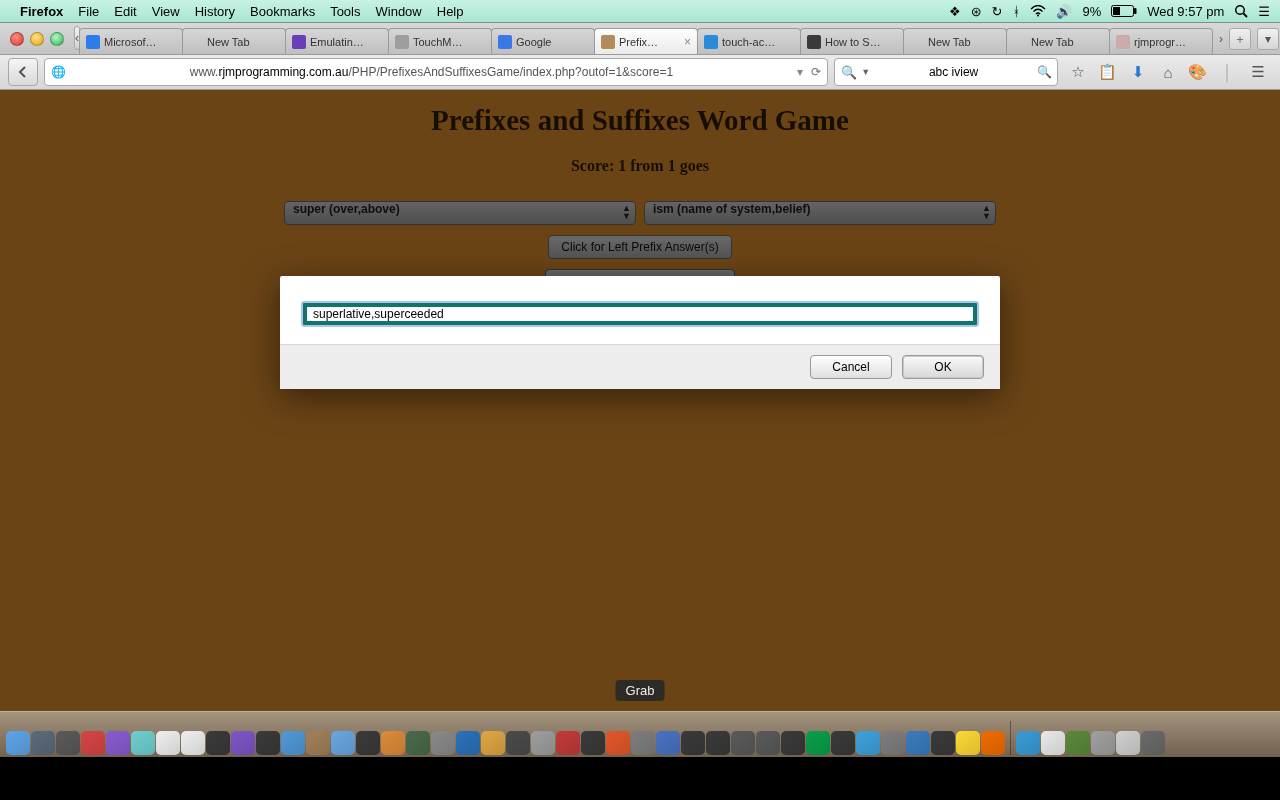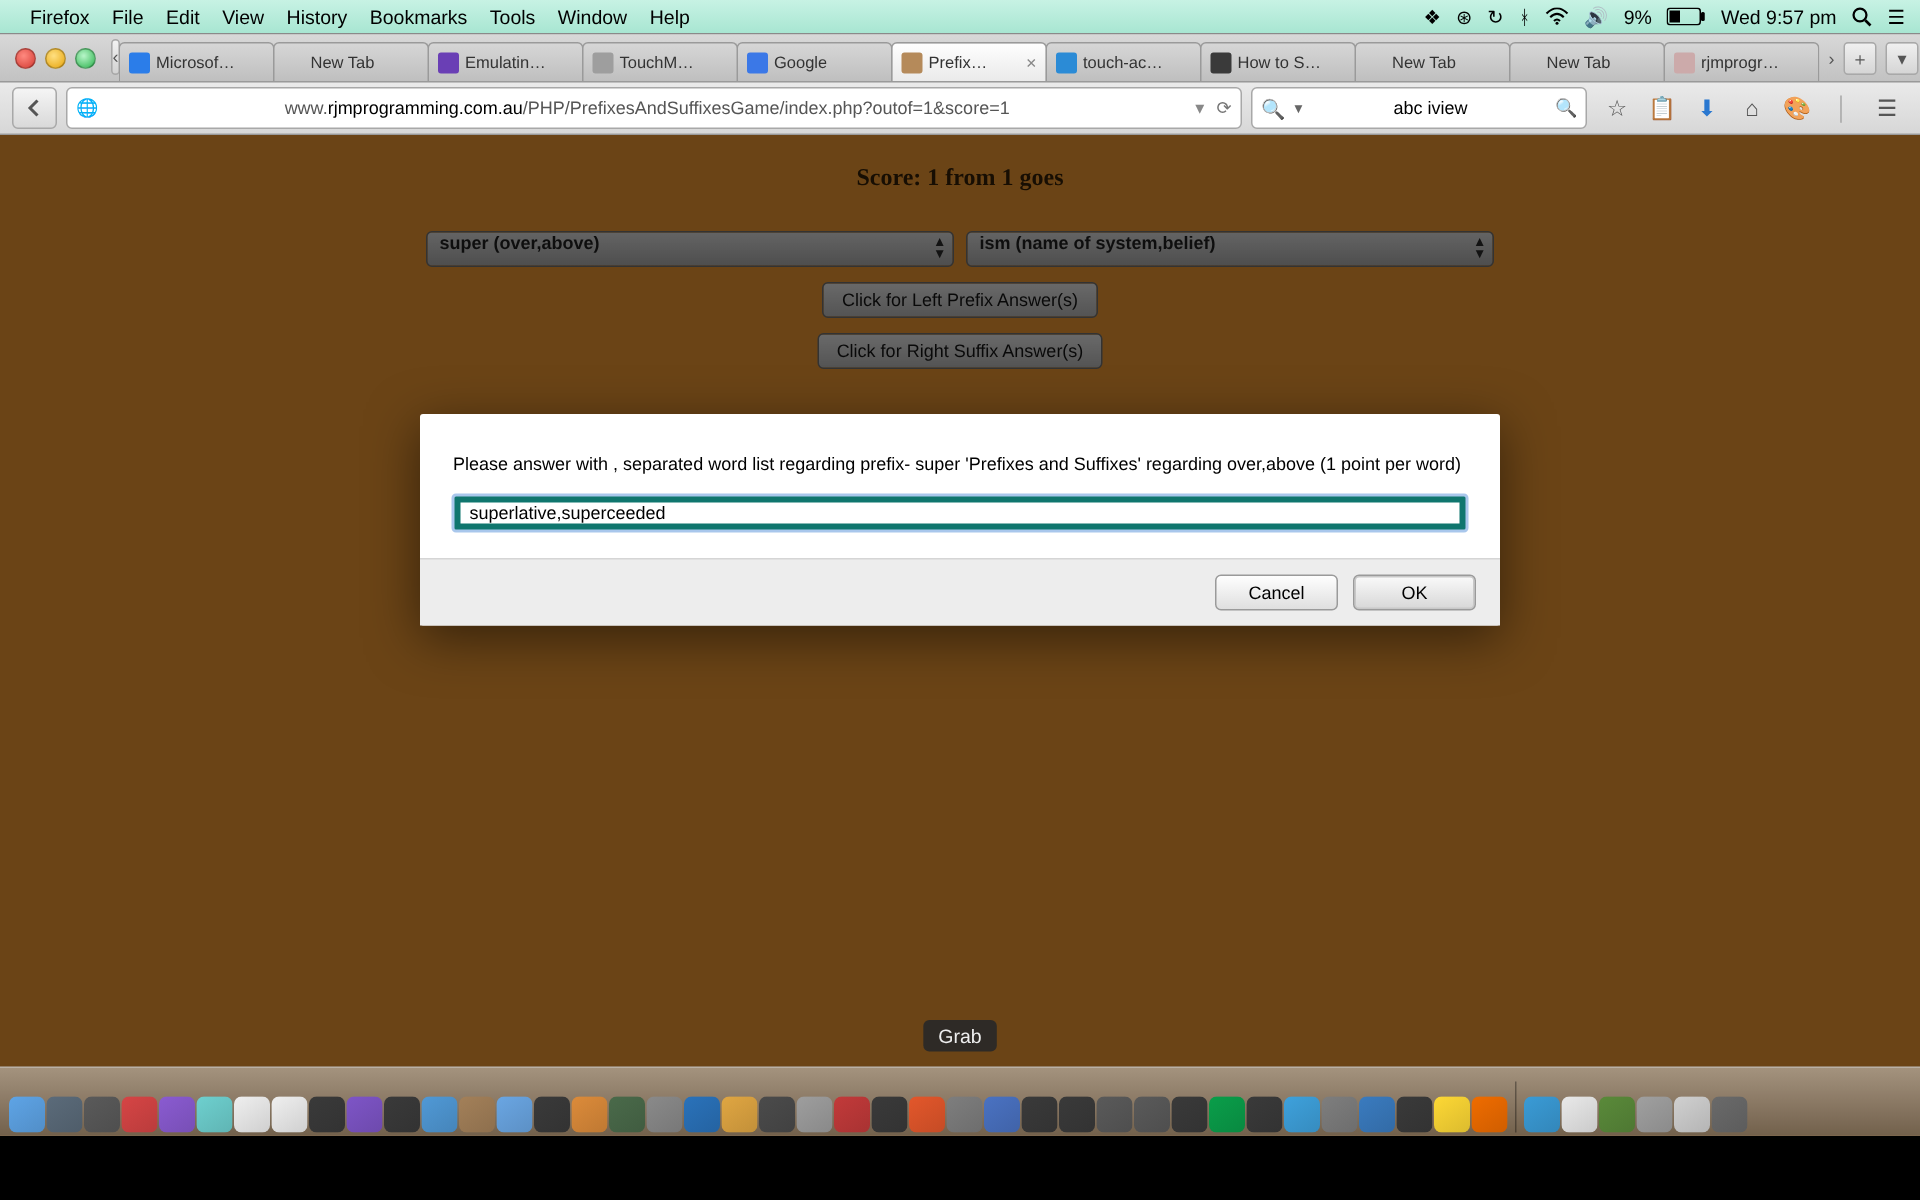--- a/index.html
+++ b/index.html
@@ -1,20 +1,20 @@
 <!DOCTYPE html>
 <html><head>
 <meta charset="utf-8">
 <style>
   html,body{margin:0;padding:0;width:1280px;height:800px;font-family:"Lucida Grande","Helvetica Neue",Arial,sans-serif;font-size:12px;overflow:hidden;background:#000;}
   
   .mac-menu{height:22px;background:linear-gradient(#c7f2e4,#a8e6d2);display:flex;align-items:center;padding:0 10px;font-size:13px;color:#000;}
   .mac-menu .apple{font-size:15px;margin-right:10px;}
   .mac-menu .app-items{display:flex;gap:15px;}
-  .mac-menu .app-items span:first-child{font-weight:normal;}
+  .mac-menu .app-items span:first-child{font-weight:bold;}
   .mac-menu .spacer{flex:1;}
   .mac-menu .sysicons{display:flex;gap:10px;align-items:center;font-size:13px;}
   .mac-menu .sysicons span{display:inline-flex;align-items:center;}
 
   
   .ff-window{background:#e4e4e4;border-top:1px solid #8a8a8a;}
   .tabbar{height:31px;background:linear-gradient(#d8d8d8,#c2c2c2);display:flex;align-items:flex-end;padding:0 6px;border-bottom:1px solid #9a9a9a;position:relative;}
   .tabbar .traffic{display:flex;gap:6px;align-items:center;margin:0 8px 8px 4px;}
   .light{width:12px;height:12px;border-radius:50%;border:1px solid rgba(0,0,0,.25);}
   .light.r{background:radial-gradient(circle at 40% 35%,#ff8a80,#d43b33);}
@@ -209,20 +209,21 @@
       <span>⌂</span>
       <span>🎨</span>
       <span style="color:#aaa;">│</span>
       <span>☰</span>
     </div>
   </div>
 
   <div class="viewport">
     <div class="page-dim"></div>
     <div class="page-content">
+      <div class="page-title">Prefixes and Suffixes Word Game</div>
       <div class="score">Score: 1 from 1 goes</div>
       <div class="selects">
         <div class="mac-select">
           <span>super (over,above)</span>
           <span class="arrows">
               <span>▲</span>
               <span>▼</span>
             </span>
         </div>
         <div class="mac-select">
@@ -236,21 +237,20 @@
       <div class="mac-button">
           <span>Click for Left Prefix Answer(s)</span>
         </div>
       <div class="mac-button">
           <span>Click for Right Suffix Answer(s)</span>
         </div>
     </div>
 
     <div class="dialog">
       <div class="dialog-body">
-        <div class="dialog-msg">Please answer with , separated word list regarding prefix- super  'Prefixes and Suffixes' regarding over,above (1 point per word)</div>
         <input class="dialog-input" value="superlative,superceeded" style="">
       </div>
       <div class="dialog-footer">
         <div class="dlg-btn">
             <span>Cancel</span>
           </div>
         <div class="dlg-btn default">
             <span>OK</span>
           </div>
       </div>

